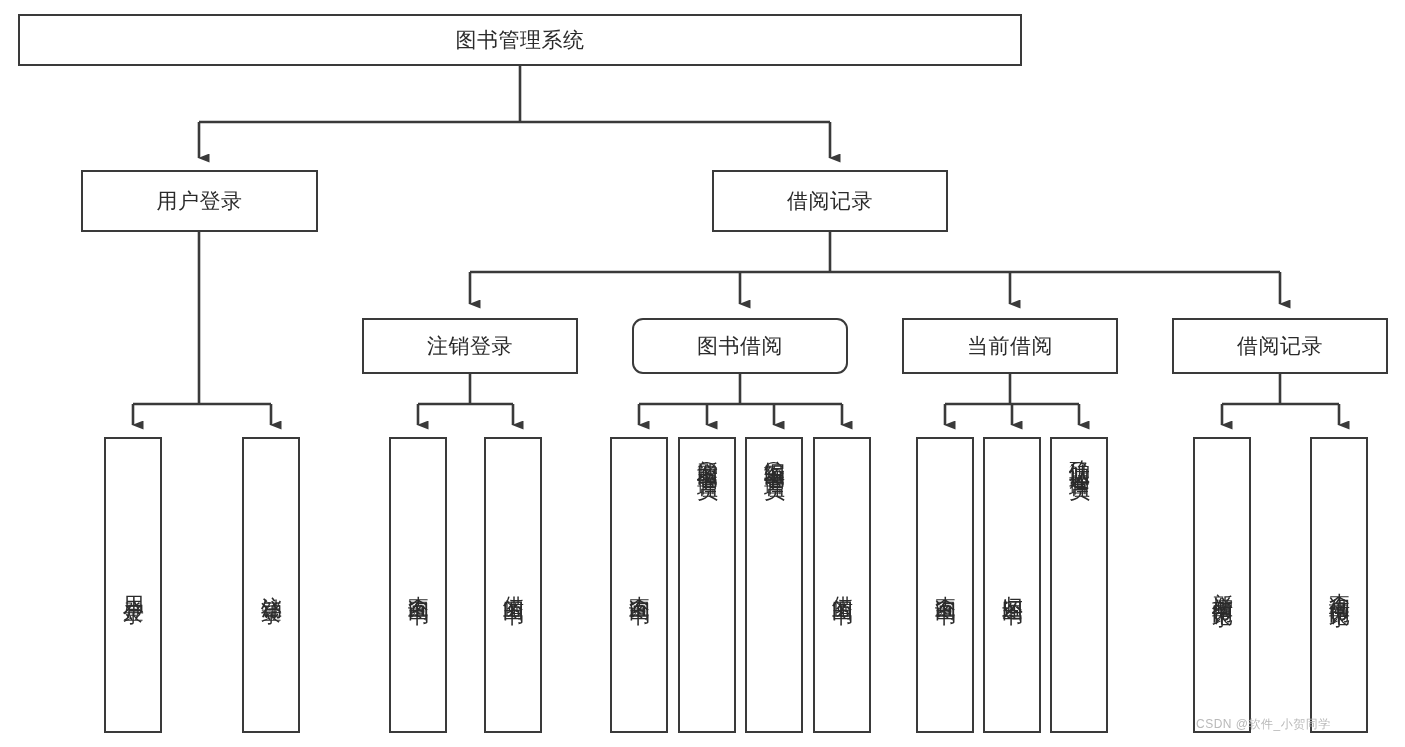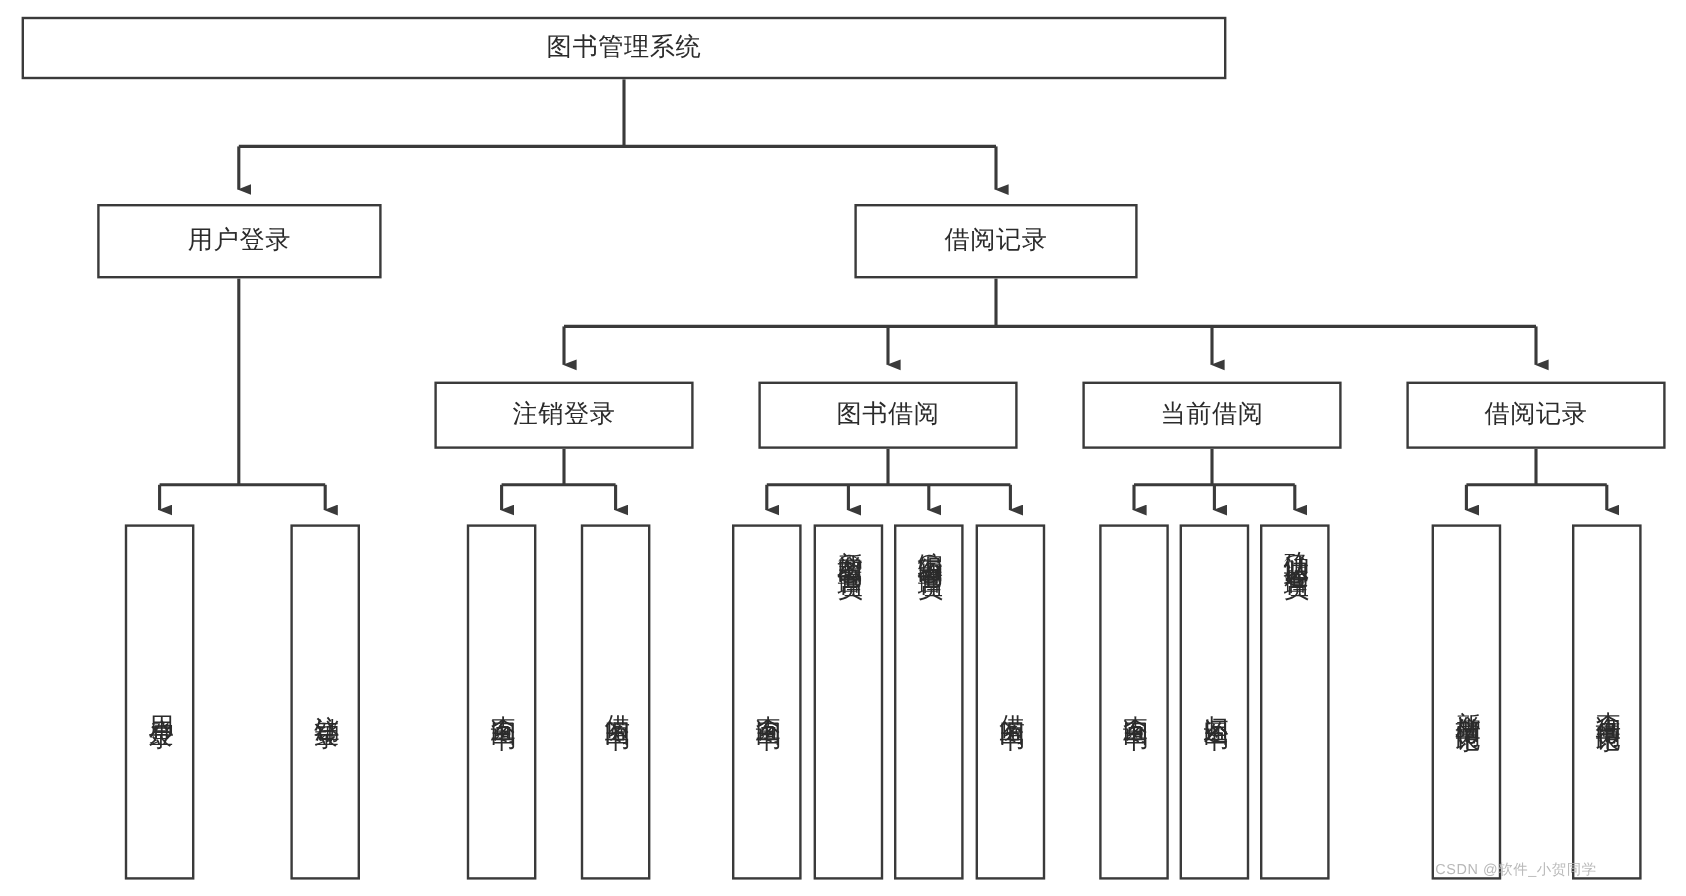--- a/index.html
+++ b/index.html
@@ -144,21 +144,21 @@
   <div class="node horizontal" style="left:81px; top:170px; width:237px; height:62px;">
     <span class="node-label">用户登录</span>
   </div>
   <div class="node horizontal" style="left:712px; top:170px; width:236px; height:62px;">
     <span class="node-label">借阅记录</span>
   </div>
 
   <div class="node horizontal" style="left:362px; top:318px; width:216px; height:56px;">
     <span class="node-label">注销登录</span>
   </div>
-  <div class="node horizontal" style="left:632px; top:318px; width:216px; height:56px;">
+  <div class="node horizontal" style="left:632px; top:318px; width:216px; height:56px;border-radius:11px;">
     <span class="node-label">图书借阅</span>
   </div>
   <div class="node horizontal" style="left:902px; top:318px; width:216px; height:56px;">
     <span class="node-label">当前借阅</span>
   </div>
   <div class="node horizontal" style="left:1172px; top:318px; width:216px; height:56px;">
     <span class="node-label">借阅记录</span>
   </div>
 
   <div class="node vertical centered" style="left:104px; top:437px; width:58px; height:296px;">

